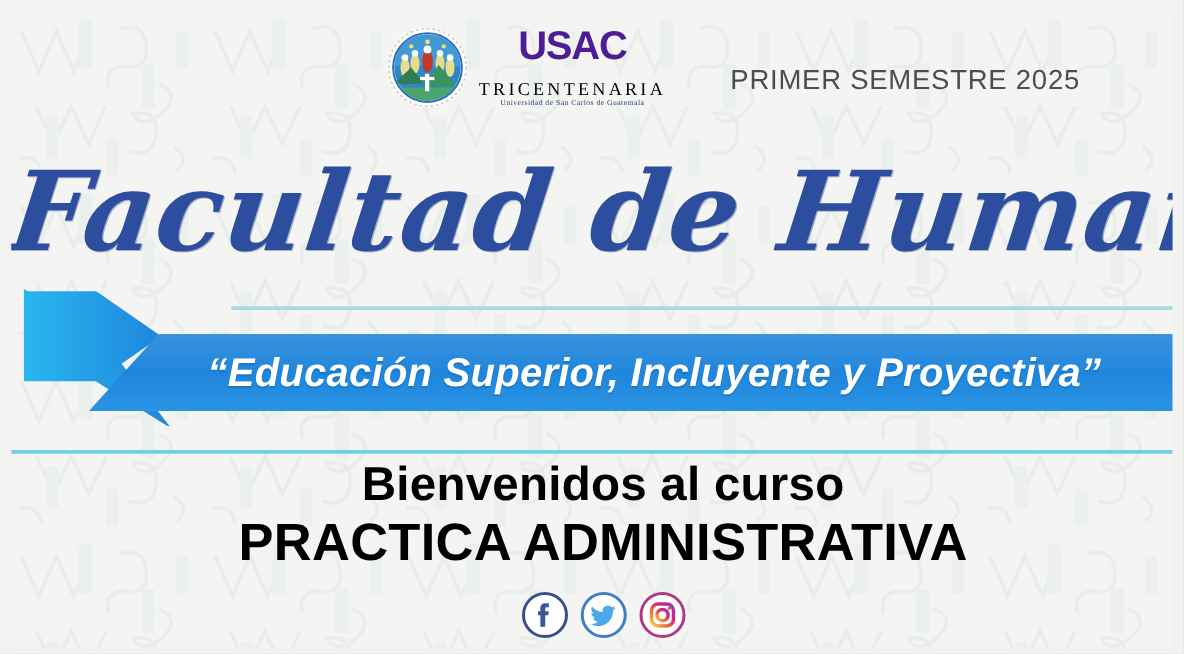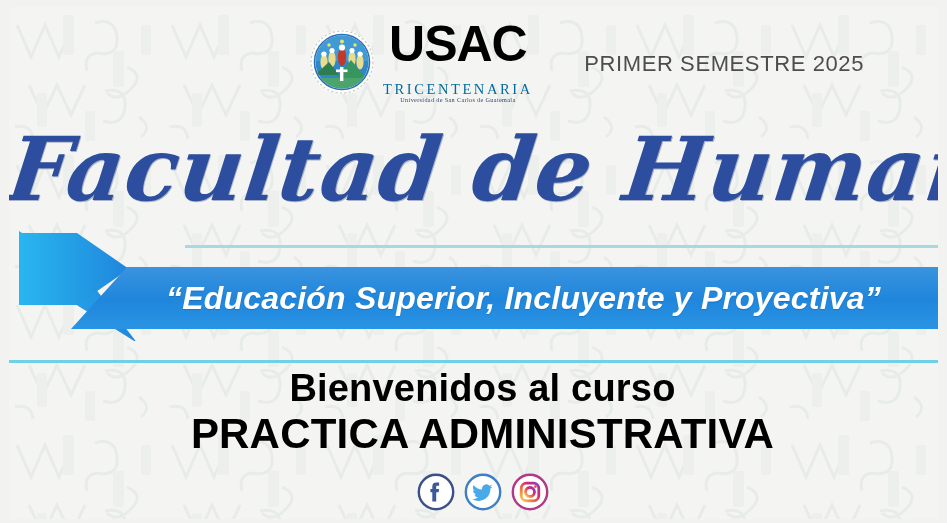--- a/index.html
+++ b/index.html
@@ -41,30 +41,30 @@
     left:300px; top:14px;
     display:flex;
     align-items:center;
     gap:8px;
   }
   #seal { width:66px; height:66px; display:block; }
   #wordmark { display:flex; flex-direction:column; align-items:center; line-height:1; }
   #usac-word {
     font-family:"Liberation Sans", sans-serif;
     font-weight:bold;
-    font-size:50px;
+    font-size:32px;
     letter-spacing:-1px;
-    color:#000000;
+    color:#4c1d95;
     line-height:.95;
   }
   #tricentenaria {
     font-family:"Liberation Serif", serif;
     font-size:14.5px;
     letter-spacing:2.6px;
-    color:#0369a1;
+    color:#000000;
     margin-top:13px;
   }
   #univ-line {
     font-family:"Liberation Serif", serif;
     font-size:6.2px;
     letter-spacing:.35px;
     color:#2b4570;
     margin-top:1px;
     white-space:nowrap;
   }

